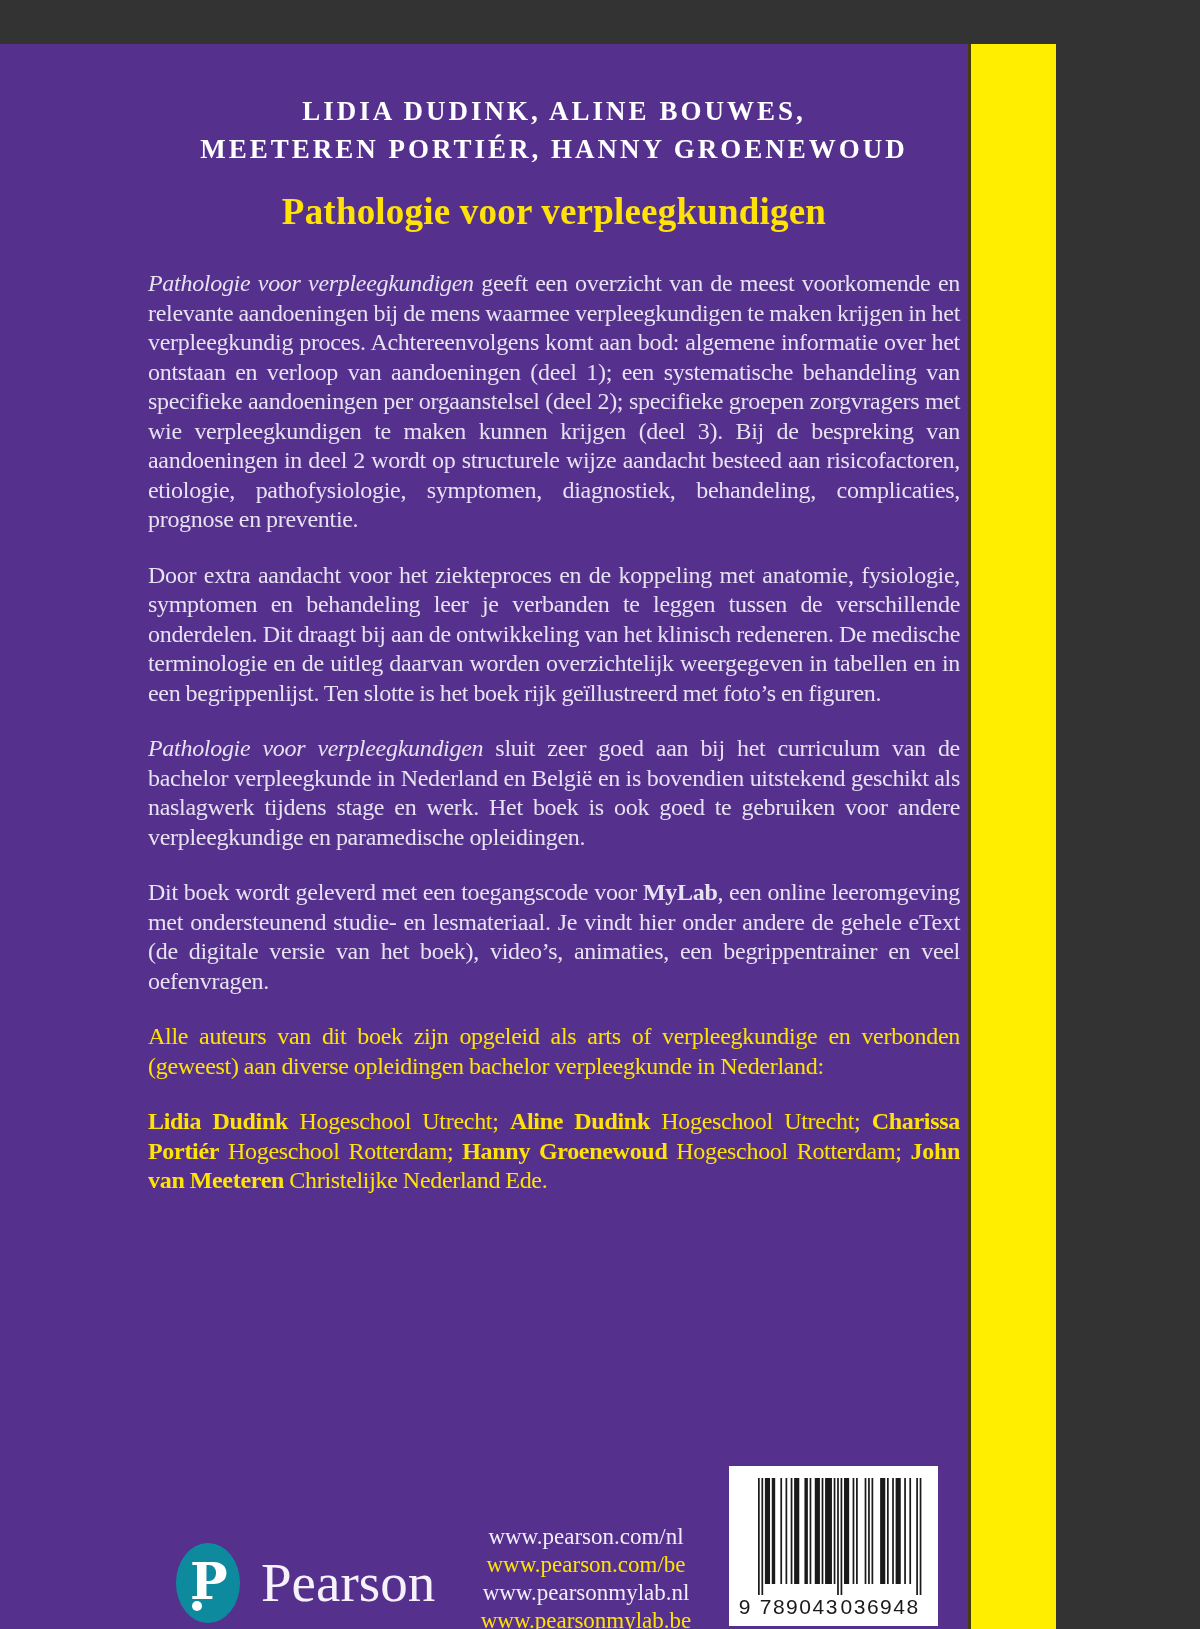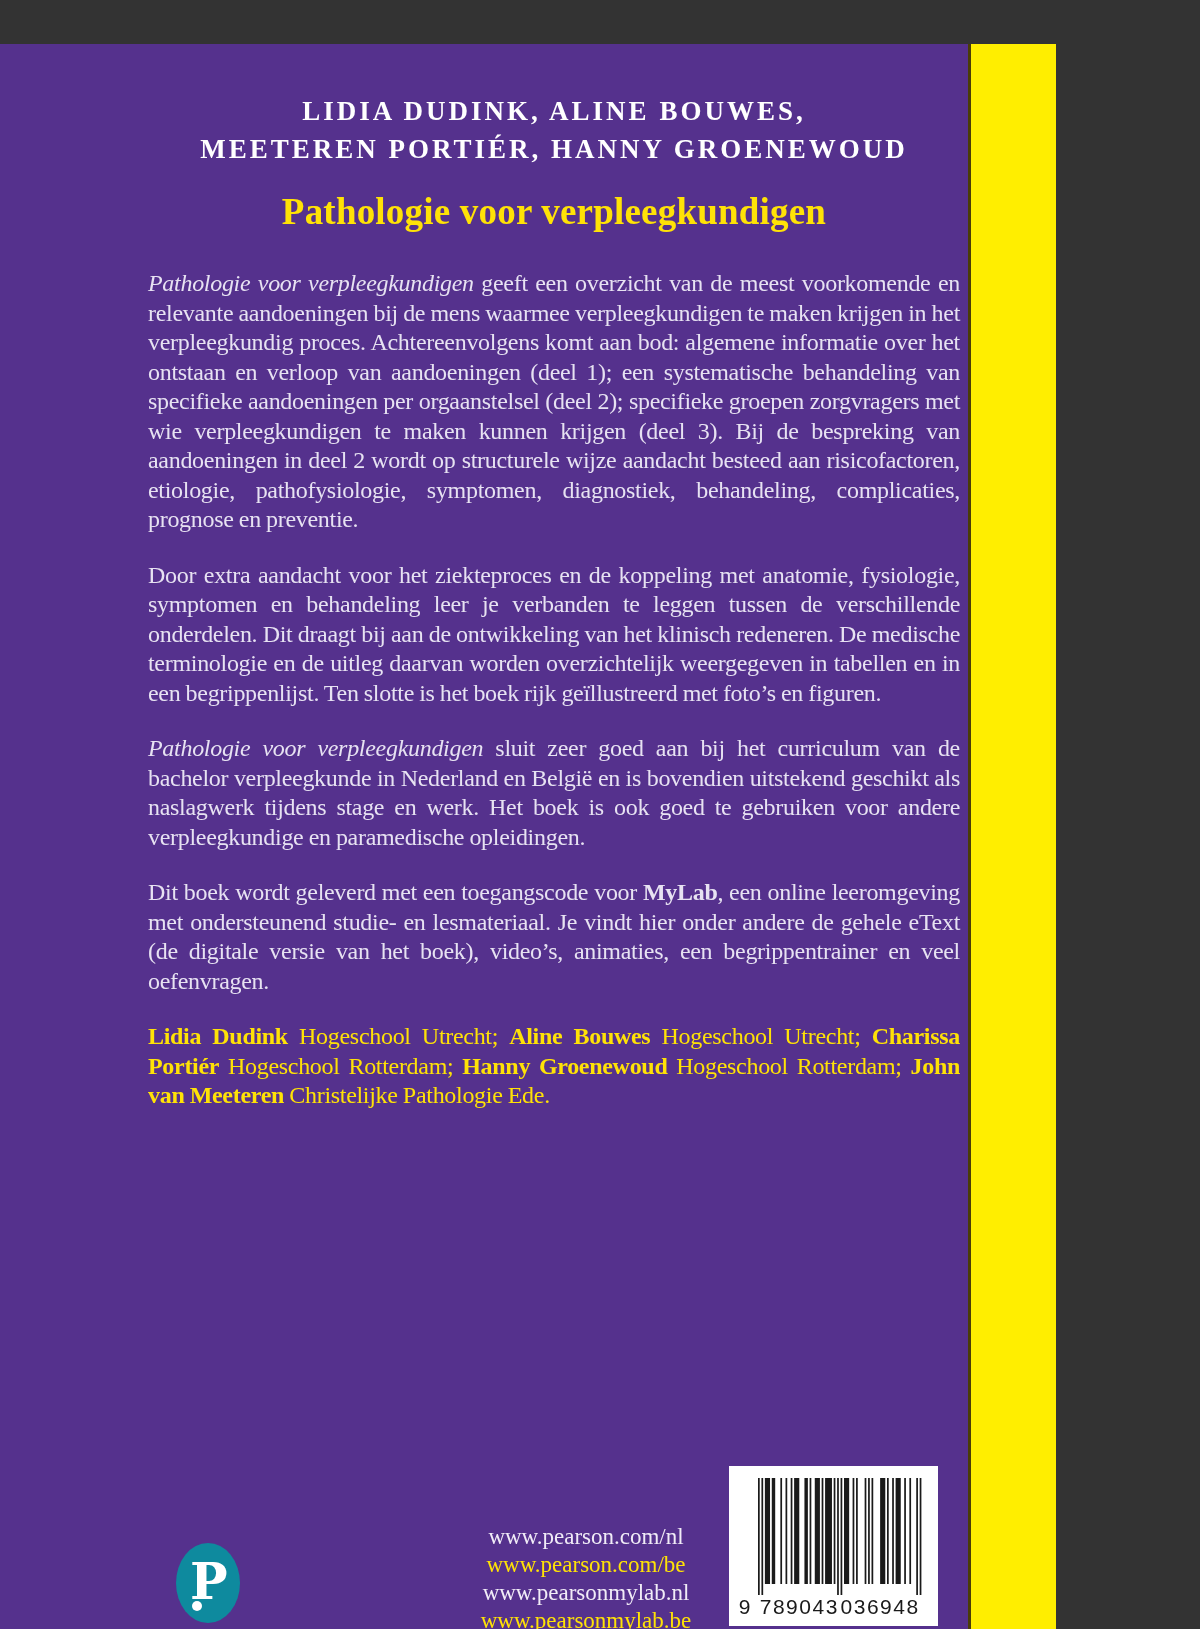--- a/index.html
+++ b/index.html
@@ -39,30 +39,32 @@
     <div class="authors">
         <div>LIDIA DUDINK, ALINE BOUWES,</div>
         <div>MEETEREN PORTIÉR, HANNY GROENEWOUD</div>
       </div>
     <div class="title">Pathologie voor verpleegkundigen</div>
     <div class="paragraphs">
         <p class=""><i>Pathologie voor verpleegkundigen</i><span> geeft een overzicht van de meest voorkomende en relevante aandoeningen bij de mens waarmee verpleegkundigen te maken krijgen in het verpleegkundig proces. Achtereenvolgens komt aan bod: algemene informatie over het ontstaan en verloop van aandoeningen (deel 1); een systematische behandeling van specifieke aandoeningen per orgaanstelsel (deel 2); specifieke groepen zorgvragers met wie verpleegkundigen te maken kunnen krijgen (deel 3). Bij de bespreking van aandoeningen in deel 2 wordt op structurele wijze aandacht besteed aan risicofactoren, etiologie, pathofysiologie, symptomen, diagnostiek, behandeling, complicaties, prognose en preventie.</span></p>
         <p class=""><span>Door extra aandacht voor het ziekteproces en de koppeling met anatomie, fysiologie, symptomen en behandeling leer je verbanden te leggen tussen de verschillende onderdelen. Dit draagt bij aan de ontwikkeling van het klinisch redeneren. De medische terminologie en de uitleg daarvan worden overzichtelijk weergegeven in tabellen en in een begrippenlijst. Ten slotte is het boek rijk geïllustreerd met foto’s en figuren.</span></p>
         <p class=""><i>Pathologie voor verpleegkundigen</i><span> sluit zeer goed aan bij het curriculum van de bachelor verpleegkunde in Nederland en België en is bovendien uitstekend geschikt als naslagwerk tijdens stage en werk. Het boek is ook goed te gebruiken voor andere verpleegkundige en paramedische opleidingen.</span></p>
         <p class=""><span>Dit boek wordt geleverd met een toegangscode voor </span><b>MyLab</b><span>, een online leeromgeving met ondersteunend studie- en lesmateriaal. Je vindt hier onder andere de gehele eText (de digitale versie van het boek), video’s, animaties, een begrippentrainer en veel oefenvragen.</span></p>
-        <p class="yellow"><b>Lidia Dudink</b><span> Hogeschool Utrecht; </span><b>Aline Bouwes</b><span> Hogeschool Utrecht; </span><b>Charissa Portiér</b><span> Hogeschool Rotterdam; </span><b>Hanny Groenewoud</b><span> Hogeschool Rotterdam; </span><b>John van Meeteren</b><span> Christelijke Pathologie Ede.</span></p>
+        <p class="yellow"><span>Alle auteurs van dit boek zijn opgeleid als arts of verpleegkundige en verbonden (geweest) aan diverse opleidingen bachelor verpleegkunde in Nederland:</span></p>
+        <p class="yellow"><b>Lidia Dudink</b><span> Hogeschool Utrecht; </span><b>Aline Dudink</b><span> Hogeschool Utrecht; </span><b>Charissa Portiér</b><span> Hogeschool Rotterdam; </span><b>Hanny Groenewoud</b><span> Hogeschool Rotterdam; </span><b>John van Meeteren</b><span> Christelijke Nederland Ede.</span></p>
       </div>
   </div>
 
   <div class="logo">
     <svg width="66" height="82" viewBox="0 0 66 82">
       <ellipse cx="33" cy="41" rx="32" ry="40" fill="#0e8a9e"></ellipse>
       <text x="15" y="57" font-family="DejaVu Serif, serif" font-size="50" font-weight="bold" fill="#ffffff">P</text>
       <circle cx="22" cy="64" r="5" fill="#ffffff"></circle>
     </svg>
+    <span class="wordmark">Pearson</span>
   </div>
 
   <div class="urls">
       <div class="white">www.pearson.com/nl</div>
       <div class="yellow">www.pearson.com/be</div>
       <div class="white">www.pearsonmylab.nl</div>
       <div class="yellow">www.pearsonmylab.be</div>
     </div>
 
   <div class="barcode-box">

